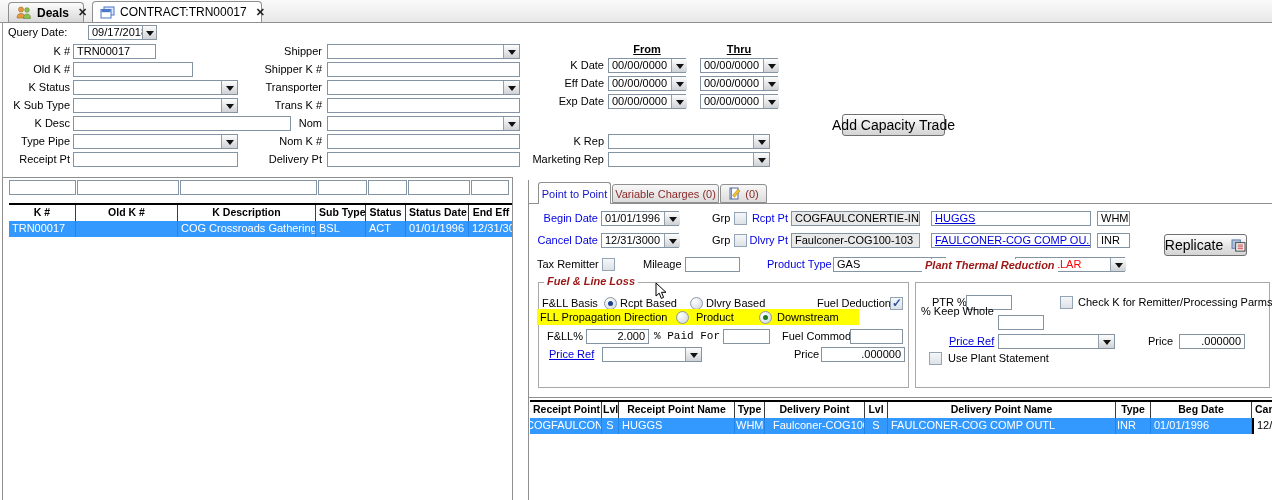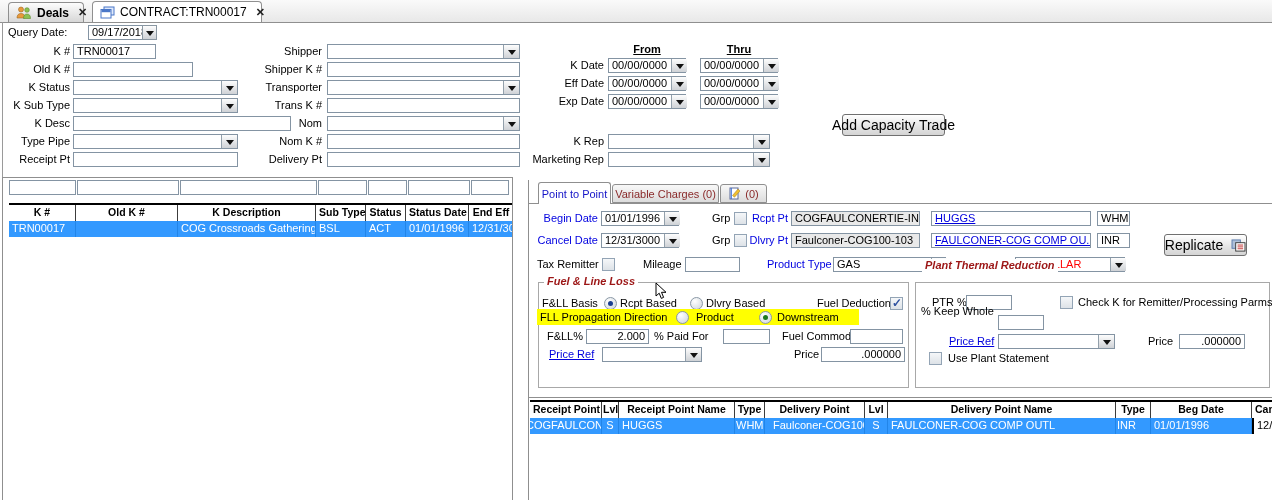--- a/index.html
+++ b/index.html
@@ -284,21 +284,21 @@
 
     <div class="hl" style="left:8px;top:129px;width:322px;height:16px;"></div>
     <div class="lbl" style="left:11px;top:130px;">FLL Propagation Direction</div>
     <div class="radio" style="left:79px;top:131px;left:147px;"></div>
     <div class="lbl" style="left:167px;top:130px;">Product</div>
     <div class="radio on-green" style="left:230px;top:131px;"></div>
     <div class="lbl" style="left:248px;top:130px;">Downstream</div>
 
     <div class="lbl ra" style="left:10px;top:149px;width:44px;">F&amp;LL%</div>
     <div class="fld num" style="left:57px;top:149px;width:63px;">2.000</div>
-    <div class="lbl" style="left:125px;top:149px;">% Paid For</div>
+    <div class="lbl" style="left:125px;top:149px;font-family:Liberation Mono, monospace;">% Paid For</div>
     <div class="fld" style="left:194px;top:149px;width:47px;"></div>
     <div class="lbl" style="left:253px;top:149px;">Fuel Commod%</div>
     <div class="fld" style="left:321px;top:149px;width:53px;"></div>
 
     <div class="lbl link" style="left:20px;top:167px;">Price Ref</div>
     <div class="fld dd" style="left:73px;top:167px;width:100px;">
         <span class="ddbtn"></span>
       </div>
     <div class="lbl" style="left:265px;top:167px;">Price</div>
     <div class="fld num" style="left:292px;top:167px;width:84px;">.000000</div>

